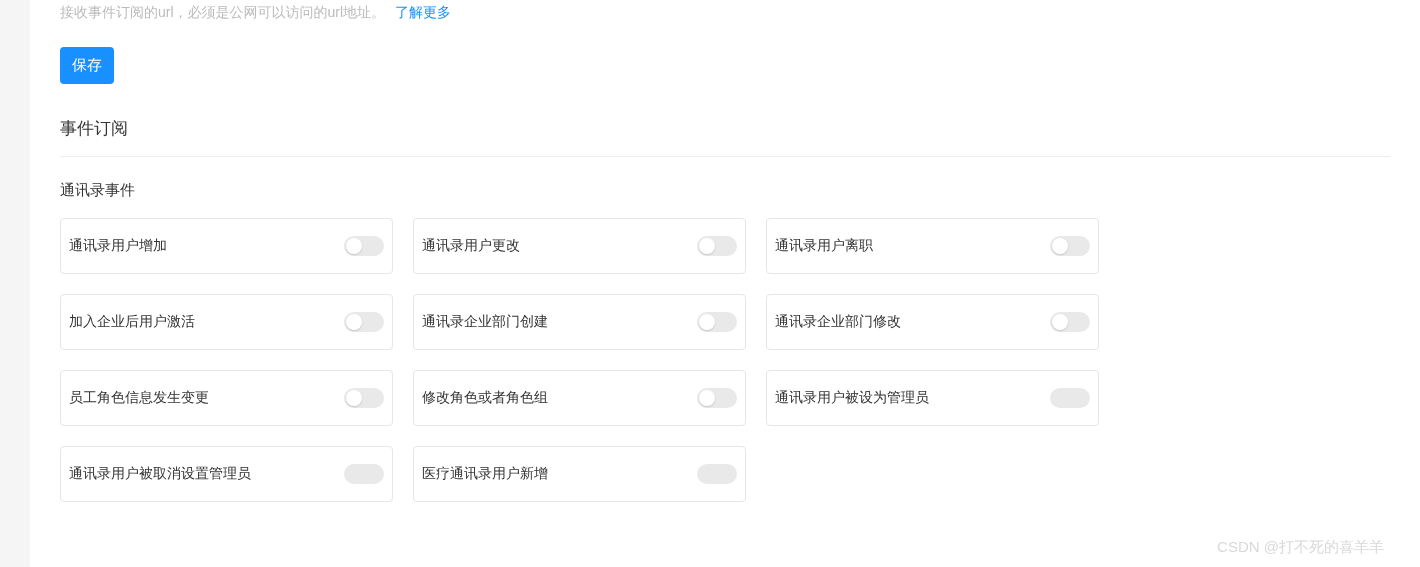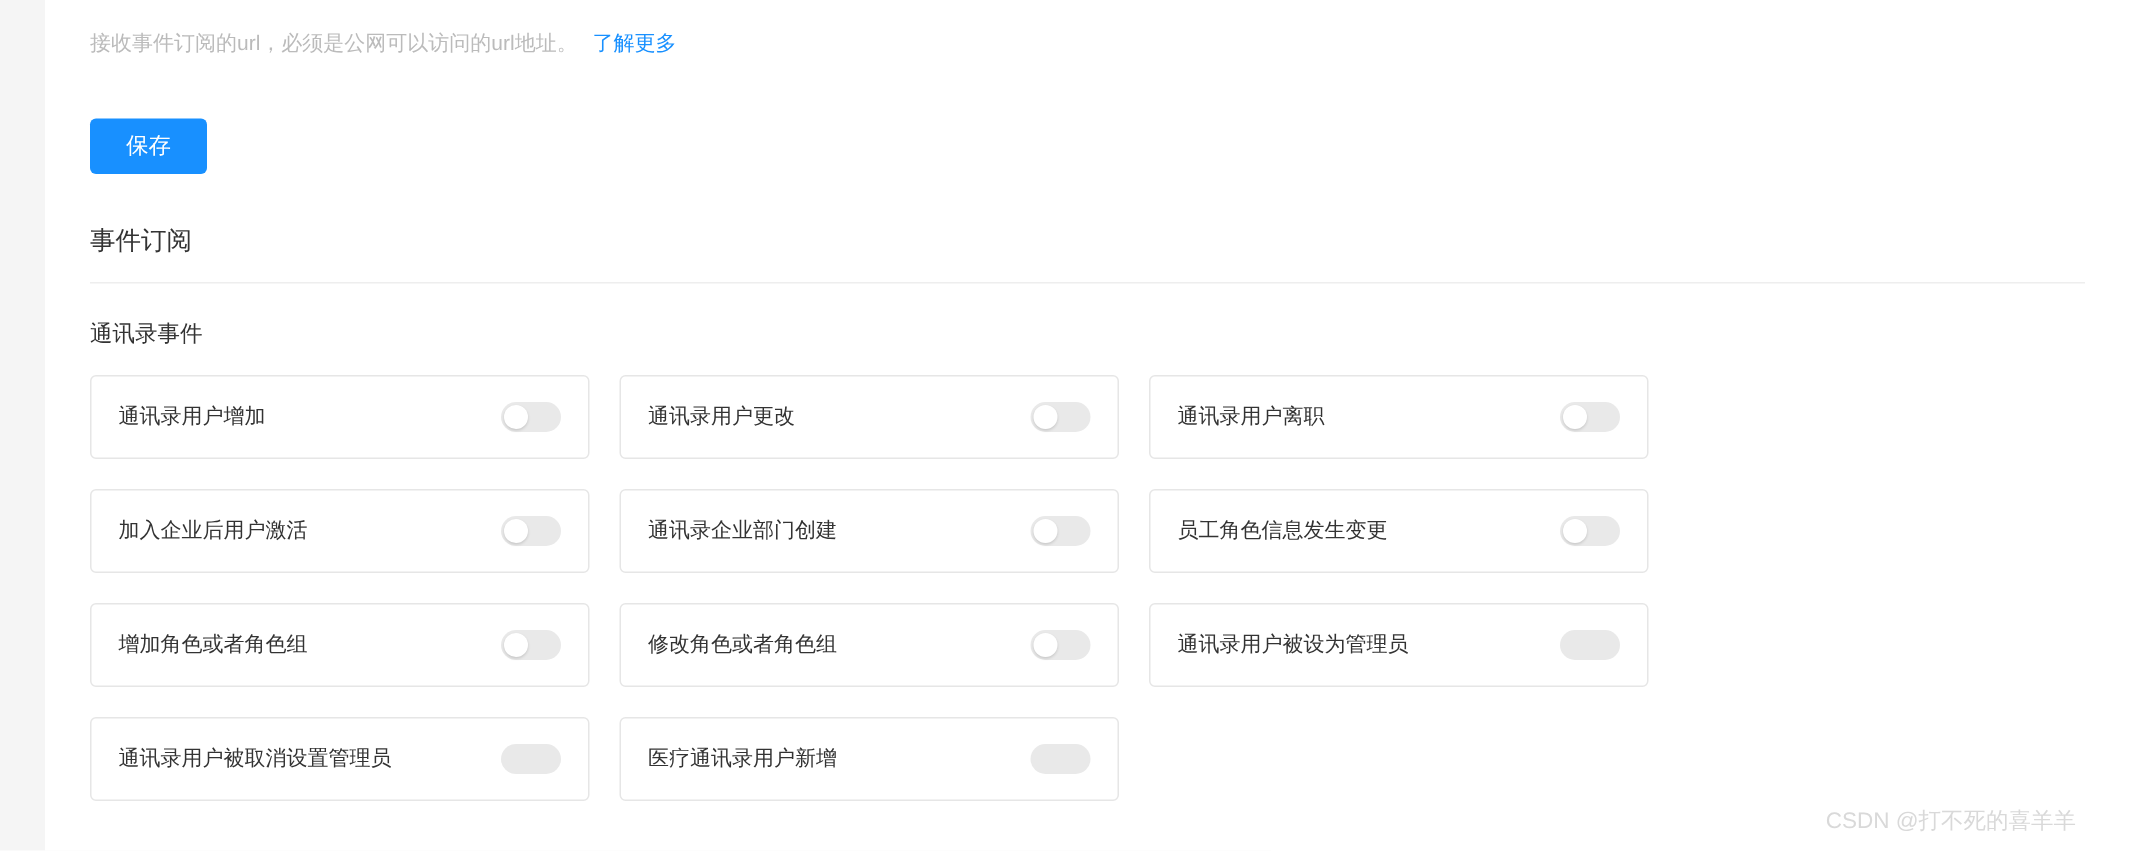--- a/index.html
+++ b/index.html
@@ -13,37 +13,37 @@
     .page-container {
       background: #fff;
       margin-left: 30px;
       padding: 0 30px 30px 30px;
       min-height: 567px;
       position: relative;
     }
     .hint-text {
       font-size: 14px;
       color: #bbb;
-      padding-top: 18px;
+      padding-top: 2px;
       line-height: 1.5;
     }
     .hint-link {
       color: #1890ff;
       cursor: pointer;
       margin-left: 6px;
     }
     .save-btn {
       display: inline-block;
       background: #1890ff;
       color: #fff;
       border: none;
       border-radius: 4px;
       font-size: 15px;
-      padding: 9px 24px;
-      margin-top: 40px;
+      padding: 9px 12px;
+      margin-top: 24px;
       cursor: pointer;
     }
     .section-title {
       font-size: 17px;
       color: #333;
       margin-top: 33px;
       padding-bottom: 16px;
     }
     .divider {
       border: none;
@@ -57,21 +57,21 @@
     }
     .event-grid {
       display: flex;
       flex-wrap: wrap;
       gap: 20px 20px;
     }
     .event-card {
       width: 333px;
       border: 1px solid #e6e6e6;
       border-radius: 4px;
-      padding: 17px 18px;
+      padding: 17px 8px;
       display: flex;
       align-items: center;
       justify-content: space-between;
       background: #fff;
     }
     .event-label {
       font-size: 14px;
       color: #333;
     }
     .toggle {
@@ -144,27 +144,27 @@
           <div class="toggle-knob"></div>
         </div>
     </div>
     <div class="event-card">
       <span class="event-label">通讯录企业部门创建</span>
       <div class="toggle">
           <div class="toggle-knob"></div>
         </div>
     </div>
     <div class="event-card">
-      <span class="event-label">员工角色信息发生变更</span>
+      <span class="event-label">通讯录企业部门修改</span>
       <div class="toggle">
           <div class="toggle-knob"></div>
         </div>
     </div>
     <div class="event-card">
-      <span class="event-label">增加角色或者角色组</span>
+      <span class="event-label">员工角色信息发生变更</span>
       <div class="toggle">
           <div class="toggle-knob"></div>
         </div>
     </div>
     <div class="event-card">
       <span class="event-label">修改角色或者角色组</span>
       <div class="toggle">
           <div class="toggle-knob"></div>
         </div>
     </div>

